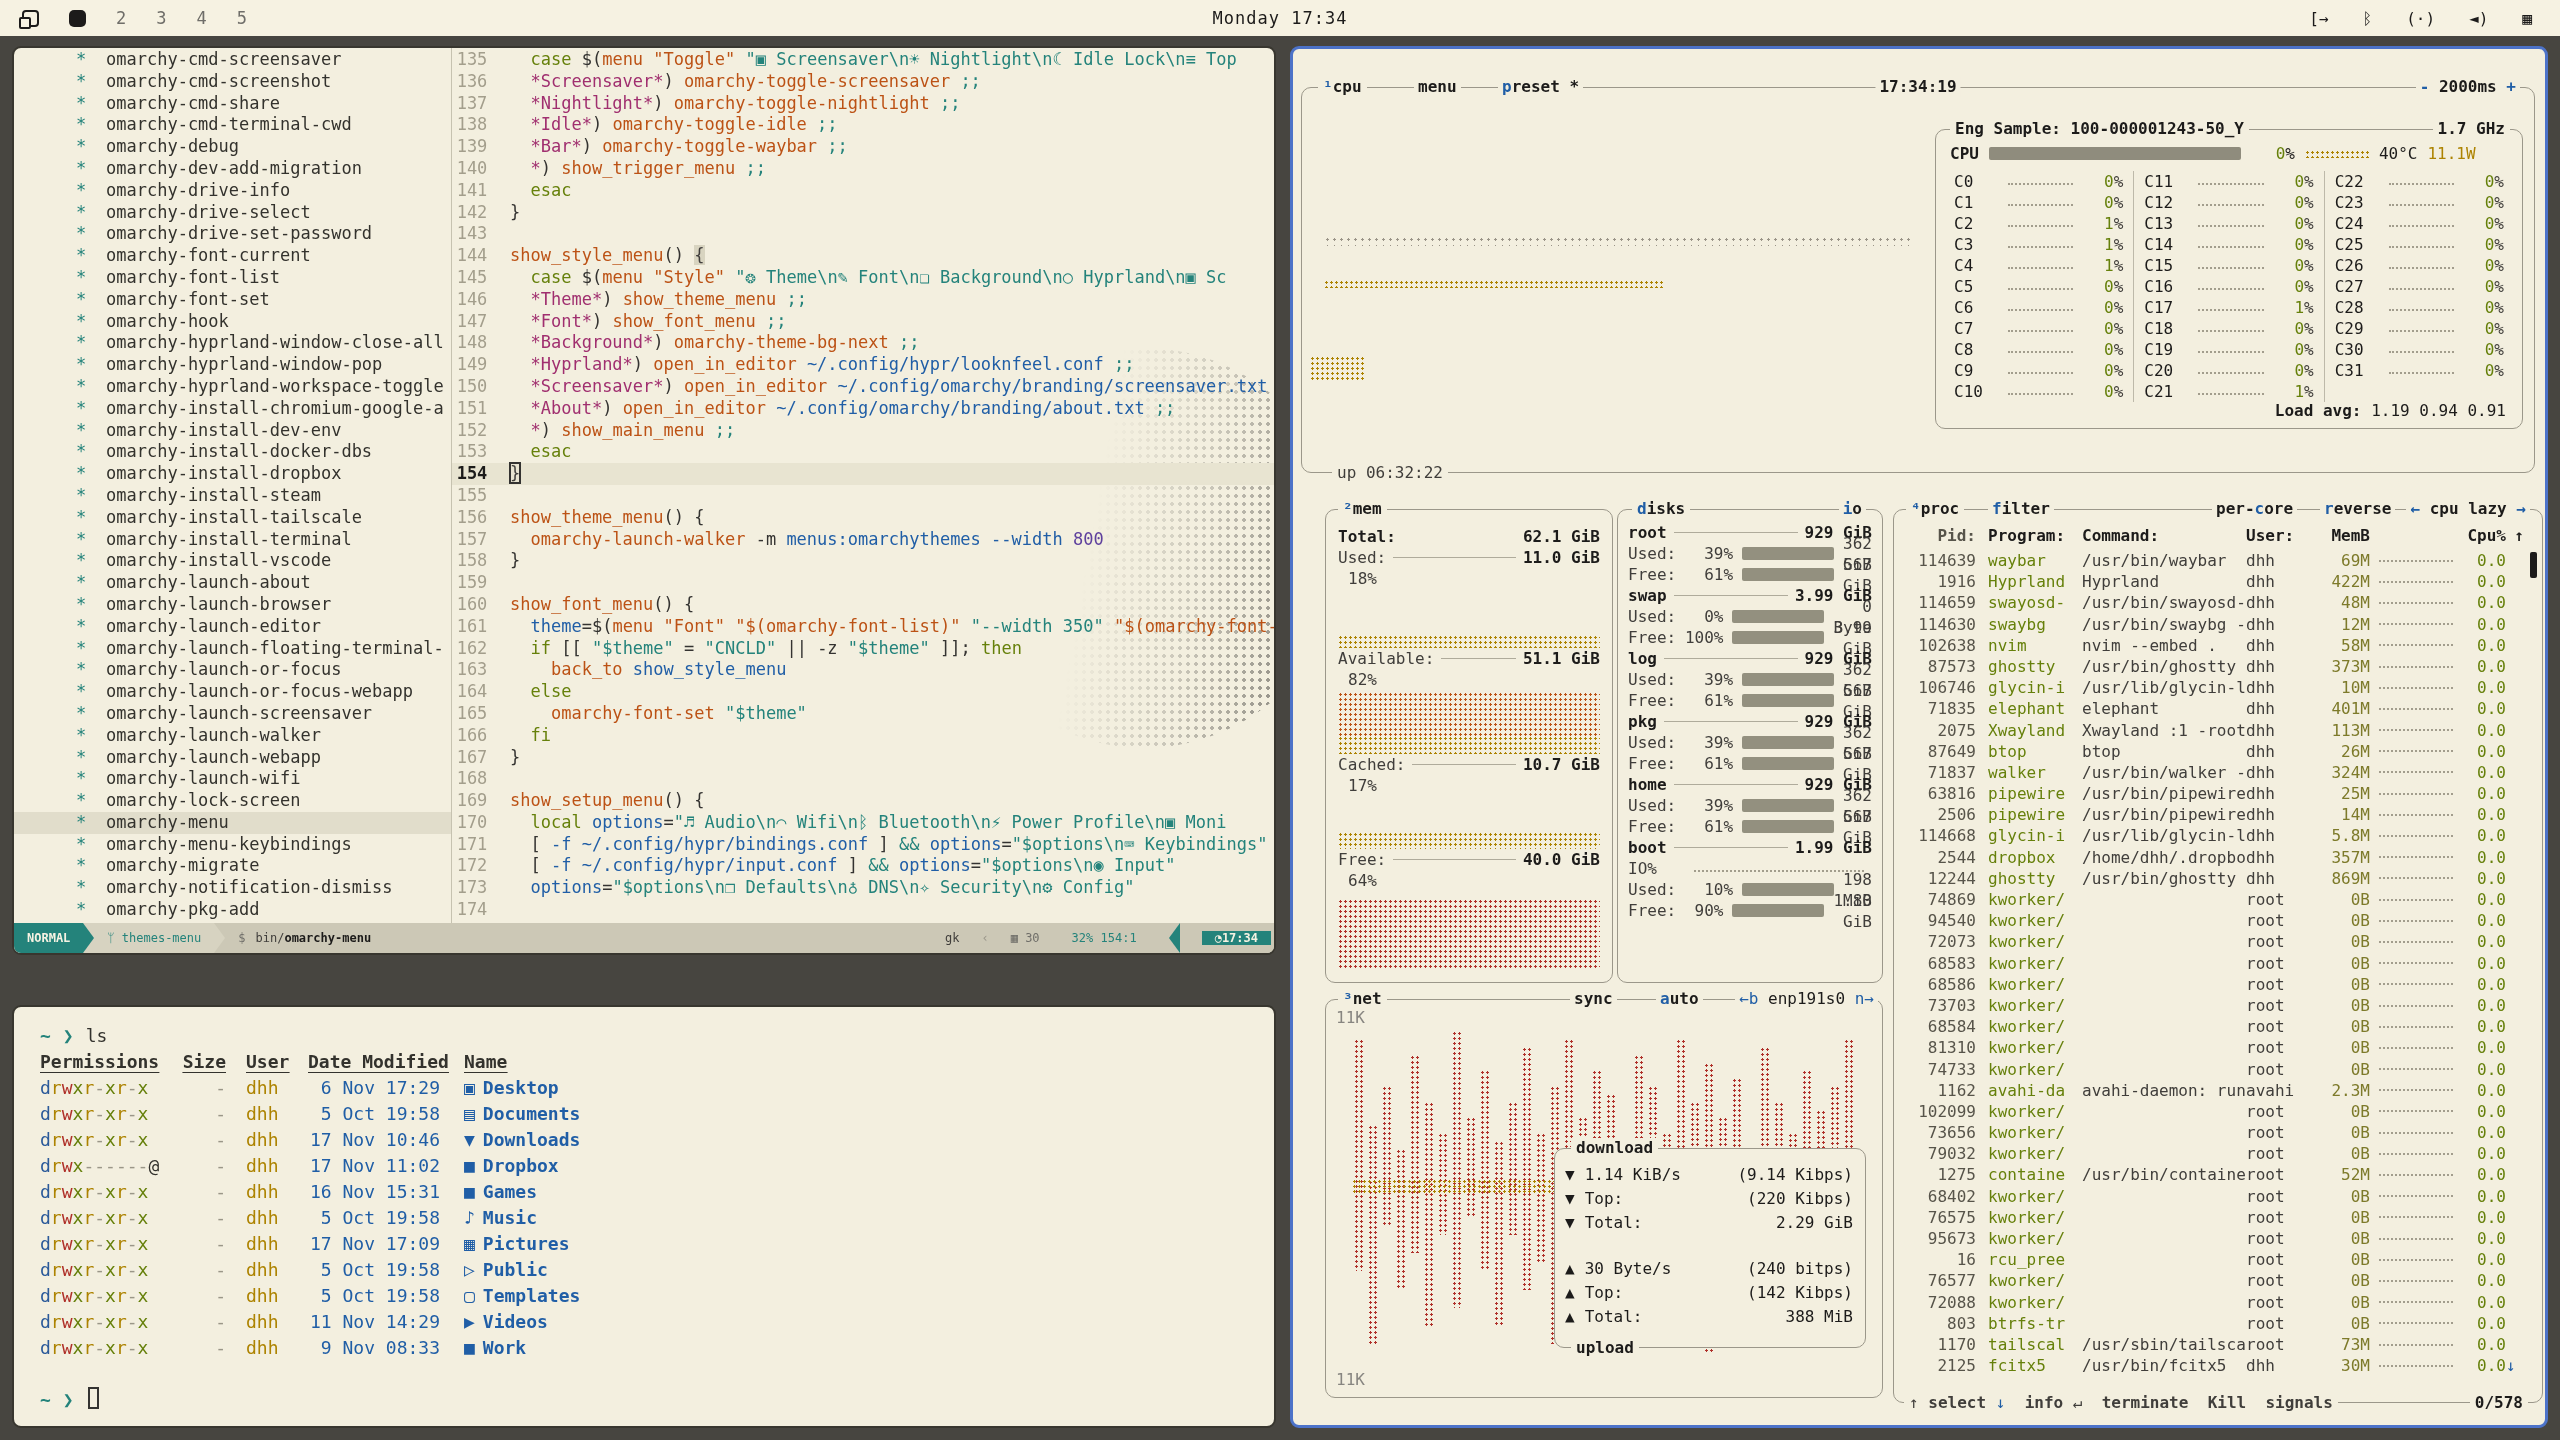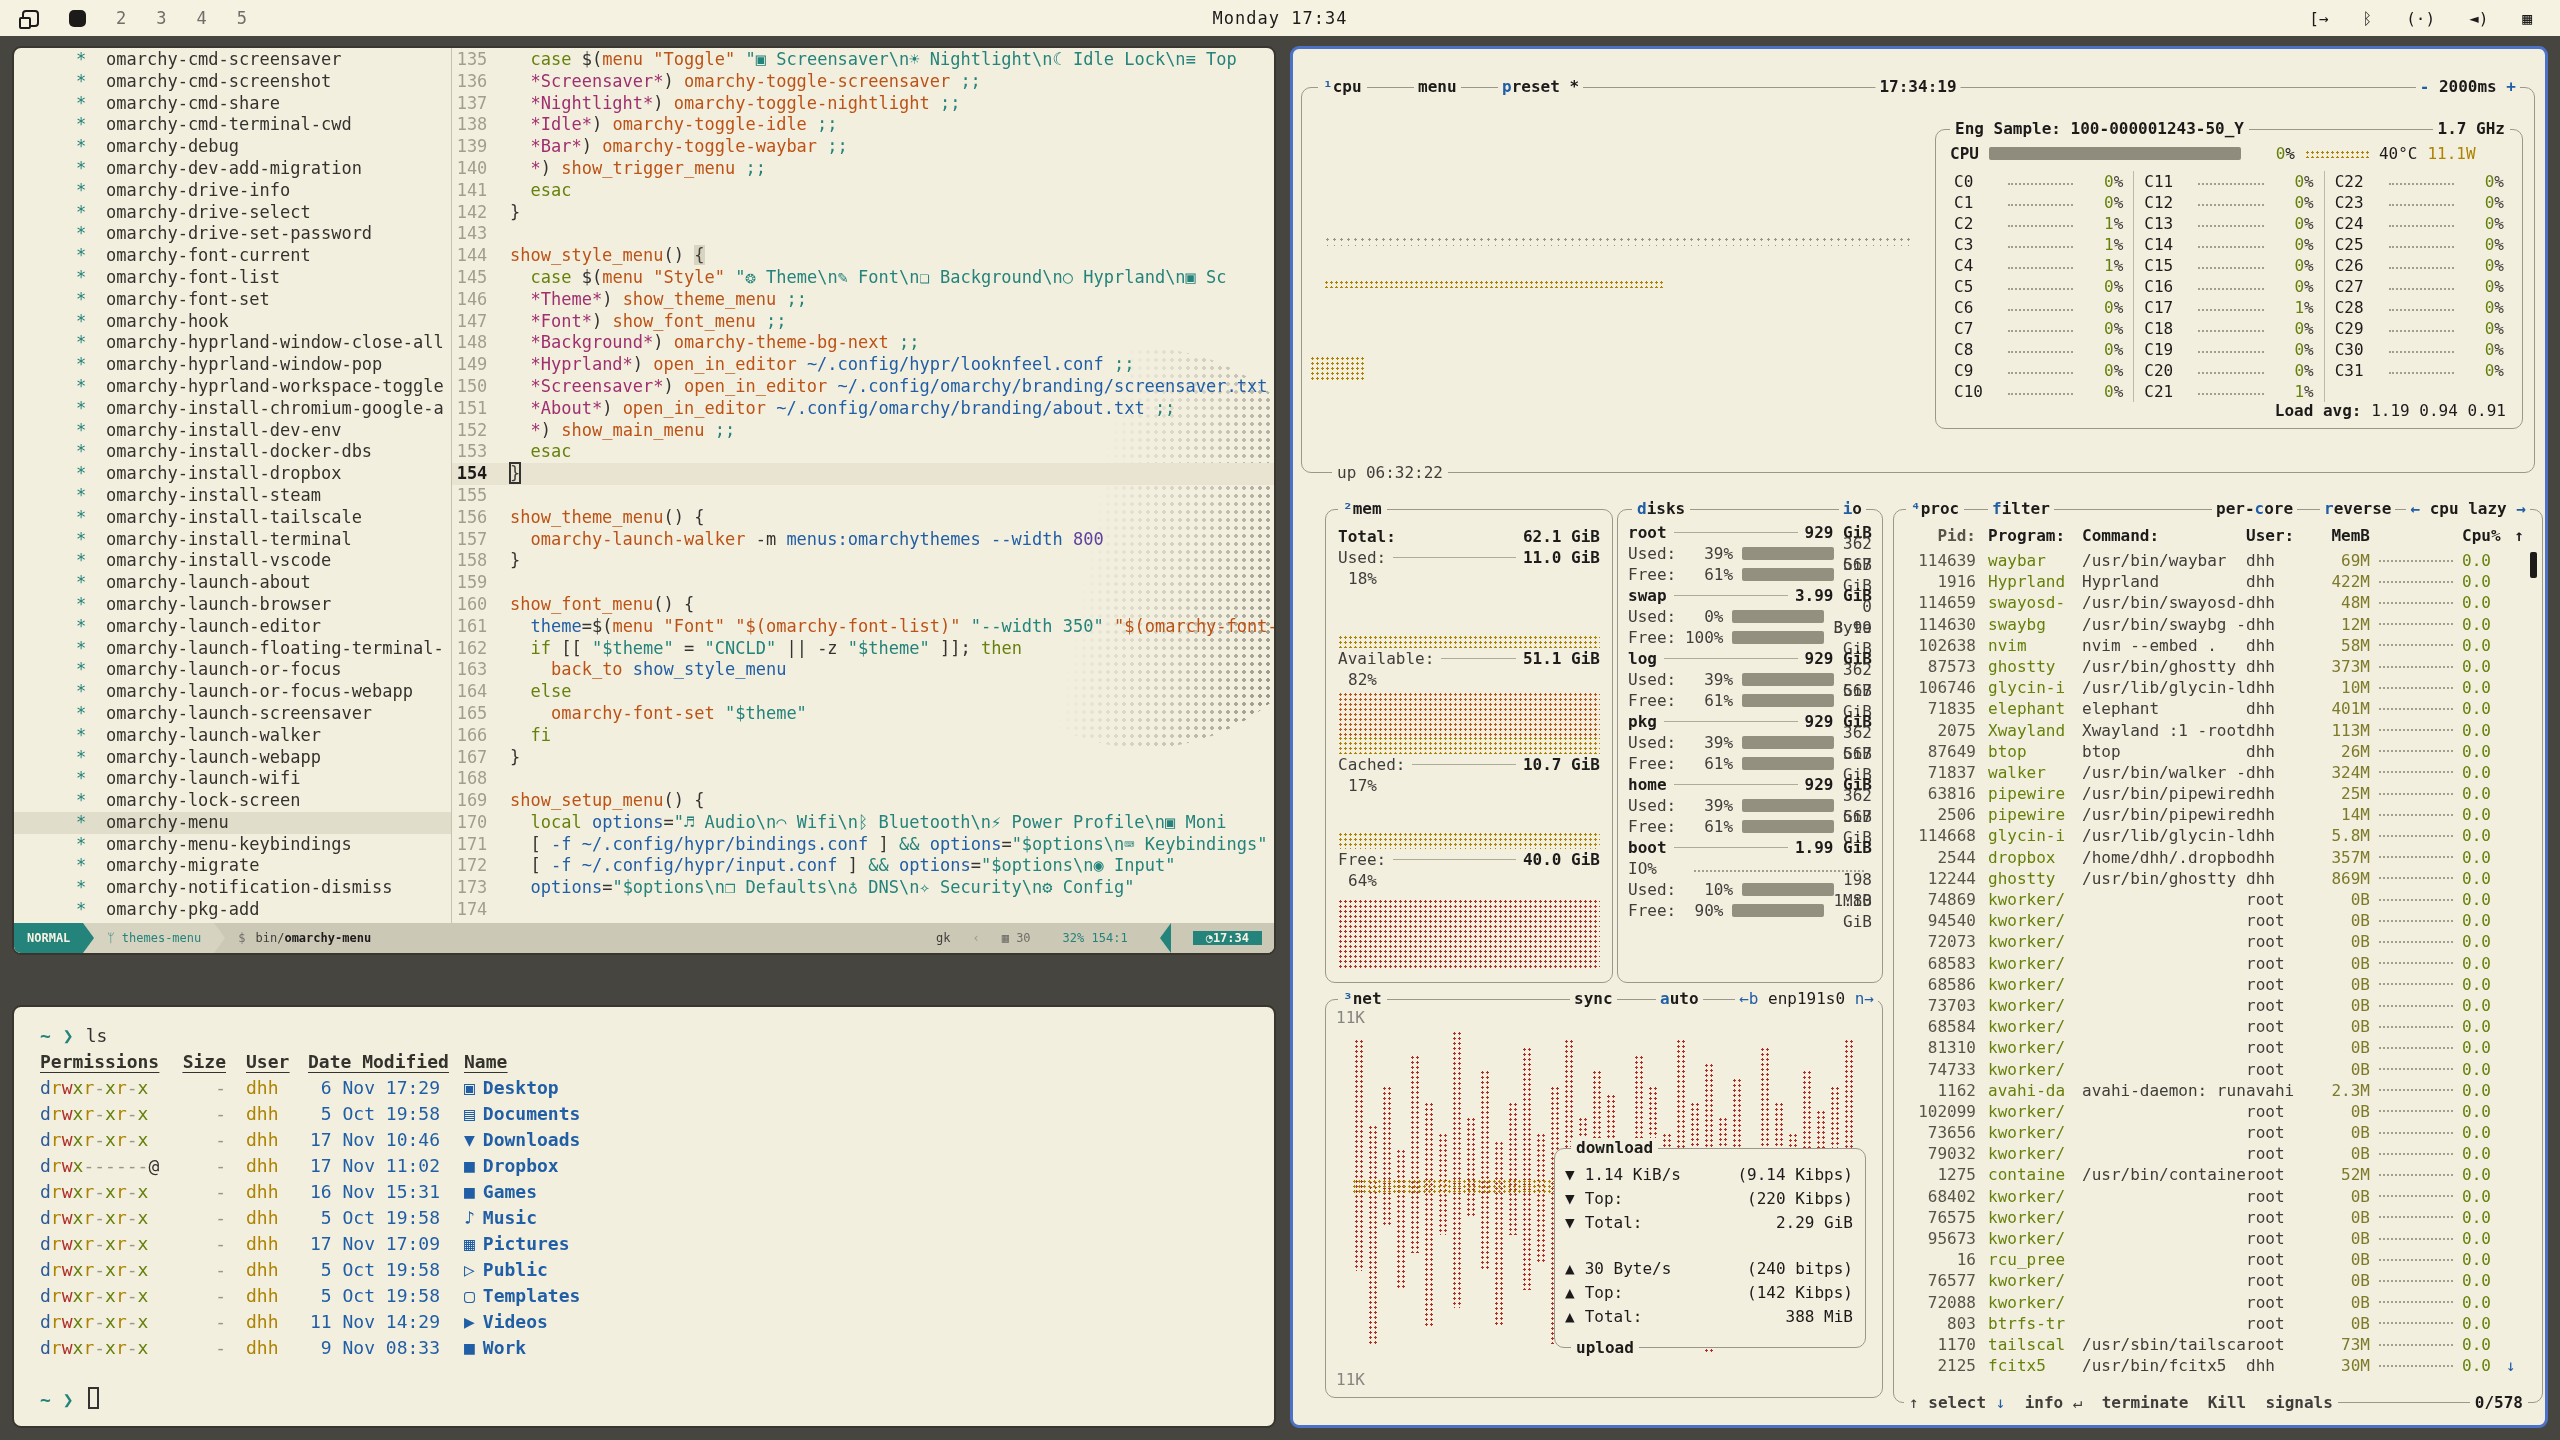--- a/index.html
+++ b/index.html
@@ -51,21 +51,21 @@
   .statusline{height:30px;background:var(--barbg);display:flex;align-items:stretch;font-size:12px;color:var(--tx)}
   .seg{display:flex;align-items:center;padding:0 13px;white-space:pre}
   .seg-mode{background:var(--cyan);color:#F6F2E2;font-weight:bold}
   .tri{width:0;height:0;border-top:15px solid transparent;border-bottom:15px solid transparent;flex:none}
   .tri1{border-left:11px solid var(--cyan);background:#D7D3C1}
   .seg-branch{background:#D7D3C1;color:var(--cyan)}
   .tri2{border-left:11px solid #D7D3C1}
   .seg-path{flex:1}
   .seg-path .dollar{color:#6F6E69;margin-right:10px}
   .seg-path b{color:var(--ink)}
-  .sl-right{display:flex;align-items:center;gap:22px;padding-right:12px}
+  .sl-right{display:flex;align-items:center;gap:22px;padding-right:3px}
   .sl-sep{color:#9A968A}
   .seg-pct{color:var(--cyan);padding:0 10px}
   .tri3{border-top:15px solid transparent;border-bottom:15px solid transparent;border-right:11px solid var(--cyan)}
   .seg-time{background:var(--cyan);color:#F6F2E2;font-weight:bold}
 
   
   .ls-body{padding:16px 0 0 26px;font-size:18px}
   .lsline{height:26px;line-height:26px;display:flex;white-space:pre}
   .lsh span{text-decoration:underline;text-underline-offset:4px;color:#33322D;font-weight:bold}
   .c-perm{width:142px}.c-size{width:44px;text-align:right}.c-user{width:58px;margin-left:20px}
@@ -113,21 +113,21 @@
   .prochead{position:absolute;top:16px;left:12px;right:18px;display:flex;font-weight:bold;color:var(--ink)}
   .procrows{position:absolute;top:40px;left:12px;right:18px;bottom:22px;overflow:hidden}
   .prow{display:flex;height:21.2px;line-height:21.2px;align-items:center}
   .pp{width:70px;text-align:right;color:#57544A;flex:none}
   .pg{width:104px;padding-left:12px;color:var(--green);flex:none;overflow:hidden;white-space:pre}
   .pc2{flex:1;padding-left:2px;color:#403E3B;overflow:hidden;white-space:pre}
   .pu{width:66px;flex:none}
   .pm{width:58px;text-align:right;color:#7D7A2A;flex:none}
   .pd{width:92px;flex:none;display:flex;justify-content:center}
   .pd i{display:block;width:74px;border-top:2px dotted #A29D8D}
-  .px{width:44px;text-align:left;color:var(--green);flex:none}
+  .px{width:44px;text-align:right;color:var(--green);flex:none}
   .parr{width:18px;color:var(--blue);flex:none}
   .scrollthumb{position:absolute;right:5px;top:42px;width:7px;height:26px;background:var(--ink);border-radius:2px}
 </style>
 </head>
 <body>
 
 <div class="topbar">
   <div class="tb-left">
     <span class="logo"></span>
     <span id="ws-container" style="display:flex;align-items:center;gap:30px">

